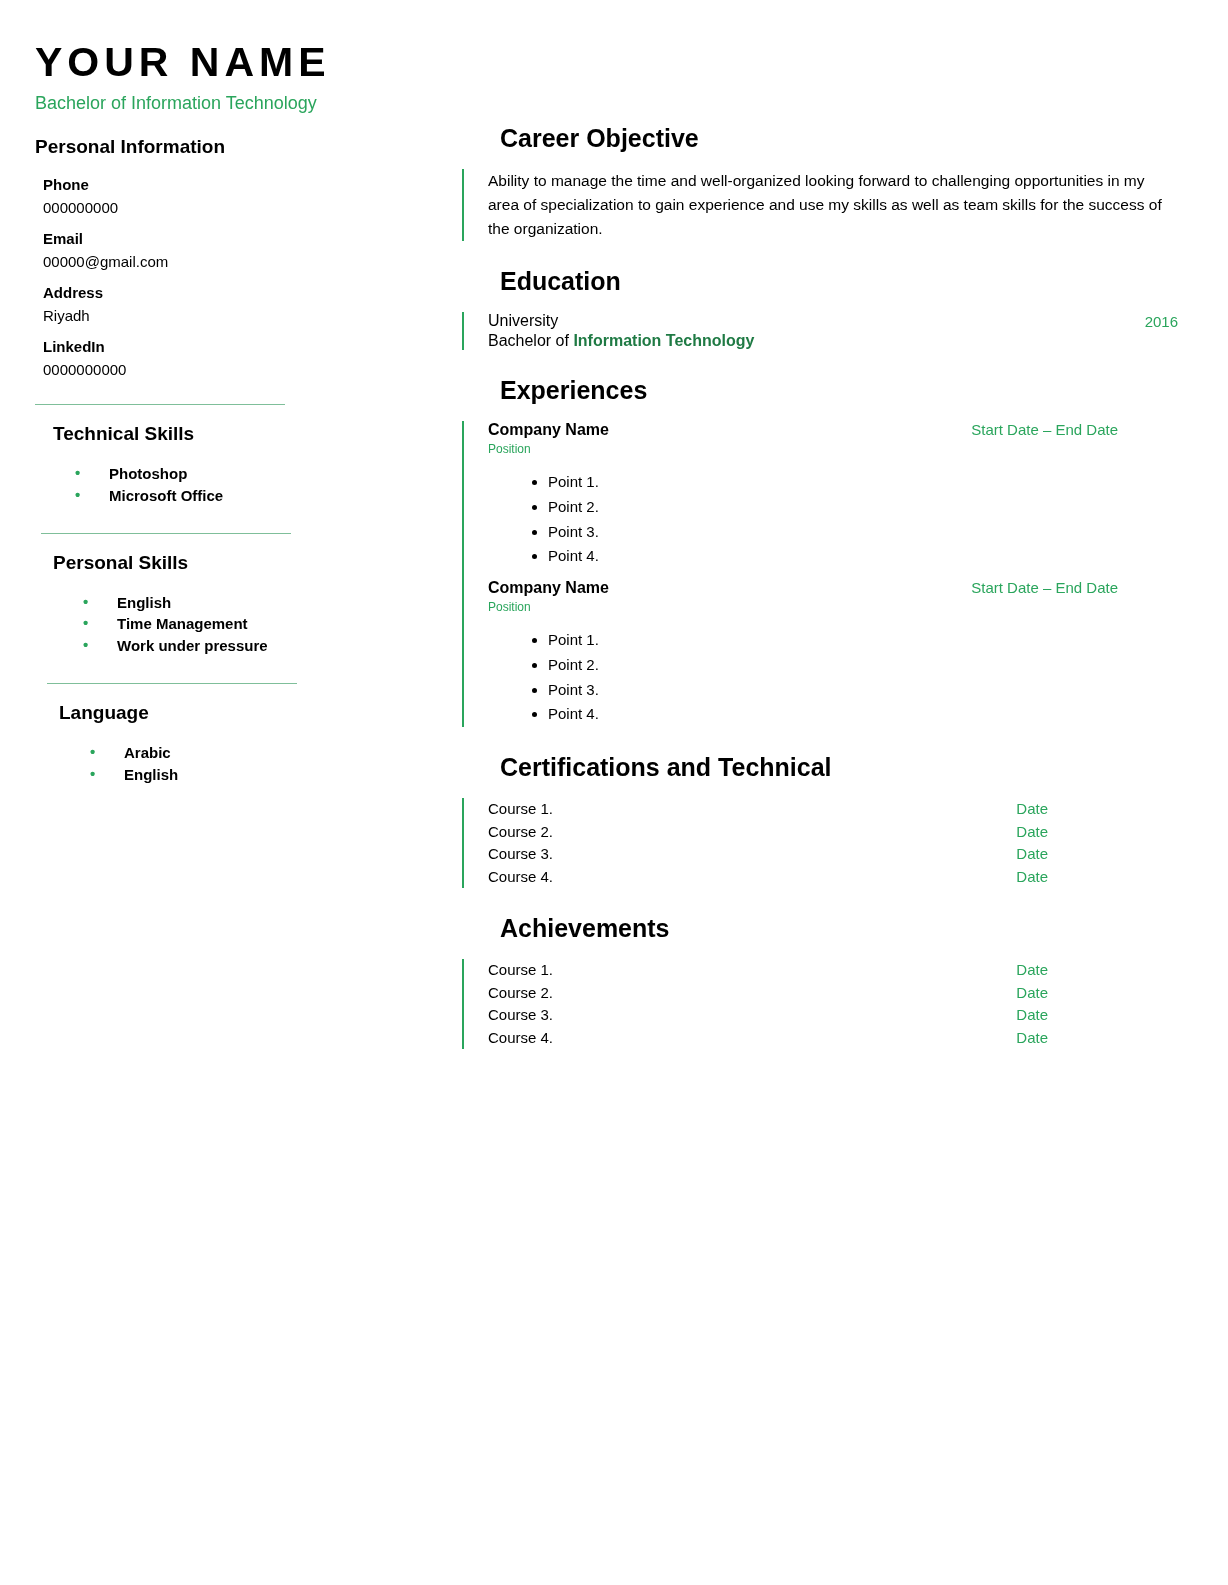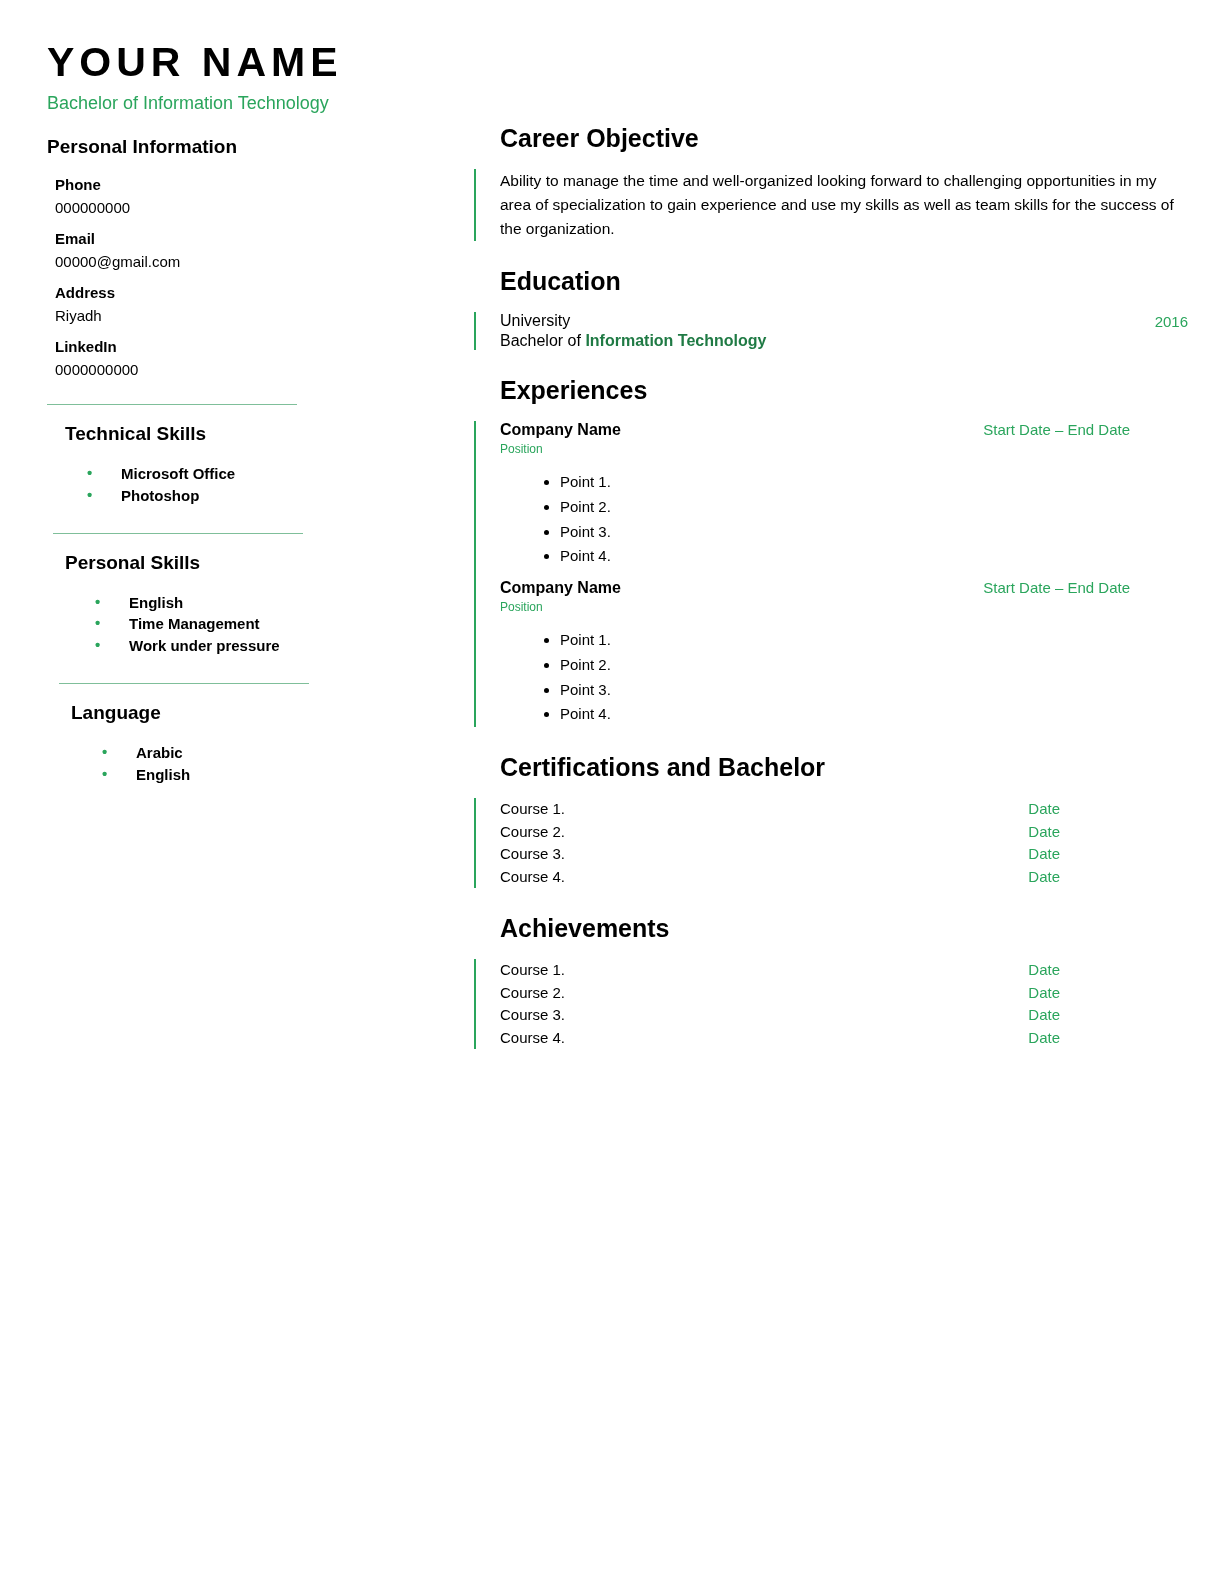--- a/index.html
+++ b/index.html
@@ -13,21 +13,21 @@
     font-family: "Liberation Sans", sans-serif;
     color: #000000;
     position: relative;
     overflow: hidden;
   }
   .page {
     position: relative;
     width: 1228px;
     height: 1585px;
     box-sizing: border-box;
-    padding: 30px 40px 0 32px;
+    padding: 30px 40px 0 20px;
   }
 
   
   .header {
     padding-left: 15px;
   }
   .name {
     font-size: 41px;
     font-weight: bold;
     letter-spacing: 5px;
@@ -118,21 +118,21 @@
     border-left: 2px solid #2aa55c;
     padding-left: 24px;
   }
   .no-rule {
     border-left: 2px solid transparent;
     padding-left: 24px;
   }
   h2.r-title {
     font-size: 25px;
     font-weight: bold;
-    margin: 0 0 16px 0;
+    margin: 0 0 16px 12px;
   }
   h2.r-title.sp {
     margin-top: 26px;
   }
   .objective-text {
     font-size: 15.5px;
     line-height: 1.55;
     max-width: 690px;
   }
   .edu-row {
@@ -207,22 +207,22 @@
 
       <div class="field">
         <div class="field-label">LinkedIn</div>
         <div class="field-value">0000000000</div>
       </div>
 
       <hr class="divider">
 
       <h2 class="sec-title centered">Technical Skills</h2>
       <ul class="bullets indent1">
+        <li>Photoshop</li>
         <li>Microsoft Office</li>
-        <li>Photoshop</li>
       </ul>
 
       <hr class="divider d2">
 
       <h2 class="sec-title centered">Personal Skills</h2>
       <ul class="bullets indent2">
         <li>English</li>
         <li>Time Management</li>
         <li>Work under pressure</li>
       </ul>
@@ -289,21 +289,21 @@
           <ul class="points">
             <li>Point 1.</li>
             <li>Point 2.</li>
             <li>Point 3.</li>
             <li>Point 4.</li>
           </ul>
         </div>
       </div>
 
       <div class="no-rule">
-        <h2 class="r-title sp">Certifications and Bachelor</h2>
+        <h2 class="r-title sp">Certifications and Technical</h2>
       </div>
 
       <div class="right-block list-block">
         <div class="course-row">
           <span>Course 1.</span>
           <span class="course-date">Date</span>
         </div>
         <div class="course-row">
           <span>Course 2.</span>
           <span class="course-date">Date</span>

